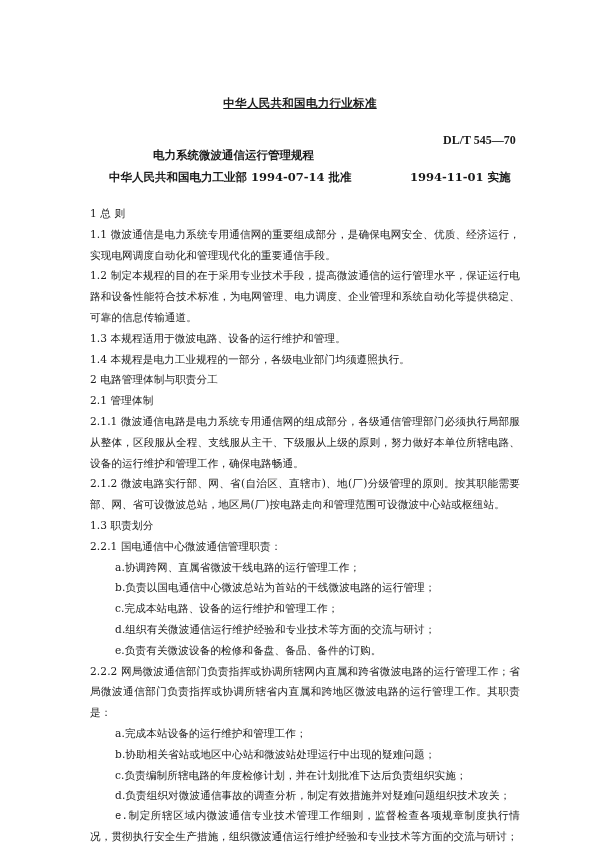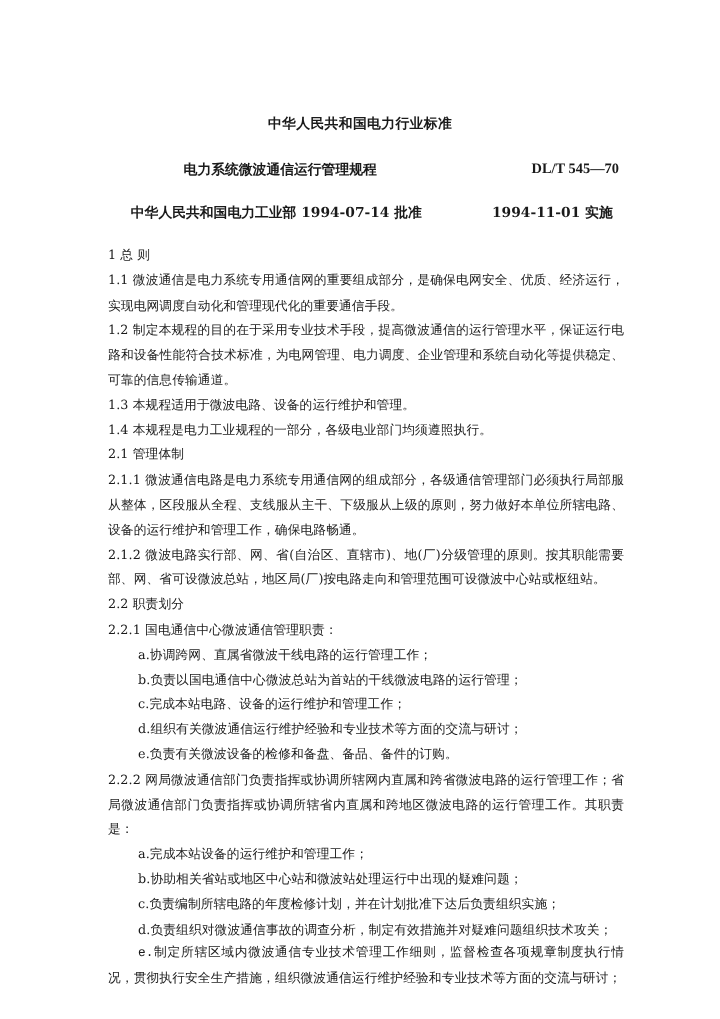--- a/index.html
+++ b/index.html
@@ -21,28 +21,29 @@
       width: 600px; height: 849px;
     }
     .title {
       position: absolute;
       top: 96px;
       left: 0; right: 0;
       text-align: center;
       font-weight: bold;
       font-size: 11.5px;
       letter-spacing: 0.3px;
+      text-decoration: underline;
     }
     .row {
       position: absolute;
       font-weight: bold;
       font-size: 11.5px;
       white-space: nowrap;
     }
-    .doc-name { top: 134px; left: 153px; }
+    .doc-name { top: 148px; left: 153px; }
     .doc-code { top: 133px; left: 443px; font-family: "Liberation Serif", serif; font-size: 12px; }
     .approve { top: 170px; left: 109px; }
     .effective { top: 170px; left: 410px; }
     .body {
       position: absolute;
       top: 203px;
       left: 90px;
       width: 430px;
       font-size: 10.6px;
       line-height: 20.8px;
@@ -69,24 +70,25 @@
   <div class="row doc-code">DL/T 545—70</div>
   <div class="row approve">中华人民共和国电力工业部 1994-07-14 批准</div>
   <div class="row effective">1994-11-01 实施</div>
 
   <div class="body">
     <p>1 总 则</p>
     <p>1.1 微波通信是电力系统专用通信网的重要组成部分，是确保电网安全、优质、经济运行，实现电网调度自动化和管理现代化的重要通信手段。</p>
     <p>1.2 制定本规程的目的在于采用专业技术手段，提高微波通信的运行管理水平，保证运行电路和设备性能符合技术标准，为电网管理、电力调度、企业管理和系统自动化等提供稳定、可靠的信息传输通道。</p>
     <p>1.3 本规程适用于微波电路、设备的运行维护和管理。</p>
     <p>1.4 本规程是电力工业规程的一部分，各级电业部门均须遵照执行。</p>
+    <p>2 电路管理体制与职责分工</p>
     <p>2.1 管理体制</p>
     <p>2.1.1 微波通信电路是电力系统专用通信网的组成部分，各级通信管理部门必须执行局部服从整体，区段服从全程、支线服从主干、下级服从上级的原则，努力做好本单位所辖电路、设备的运行维护和管理工作，确保电路畅通。</p>
     <p>2.1.2 微波电路实行部、网、省(自治区、直辖市)、地(厂)分级管理的原则。按其职能需要部、网、省可设微波总站，地区局(厂)按电路走向和管理范围可设微波中心站或枢纽站。</p>
-    <p>2.2 职责划分</p>
+    <p>1.3 职责划分</p>
     <p>2.2.1 国电通信中心微波通信管理职责：</p>
     <p class="item">a.协调跨网、直属省微波干线电路的运行管理工作；</p>
     <p class="item">b.负责以国电通信中心微波总站为首站的干线微波电路的运行管理；</p>
     <p class="item">c.完成本站电路、设备的运行维护和管理工作；</p>
     <p class="item">d.组织有关微波通信运行维护经验和专业技术等方面的交流与研讨；</p>
     <p class="item">e.负责有关微波设备的检修和备盘、备品、备件的订购。</p>
     <p>2.2.2 网局微波通信部门负责指挥或协调所辖网内直属和跨省微波电路的运行管理工作；省局微波通信部门负责指挥或协调所辖省内直属和跨地区微波电路的运行管理工作。其职责是：</p>
     <p class="item">a.完成本站设备的运行维护和管理工作；</p>
     <p class="item">b.协助相关省站或地区中心站和微波站处理运行中出现的疑难问题；</p>
     <p class="item">c.负责编制所辖电路的年度检修计划，并在计划批准下达后负责组织实施；</p>

